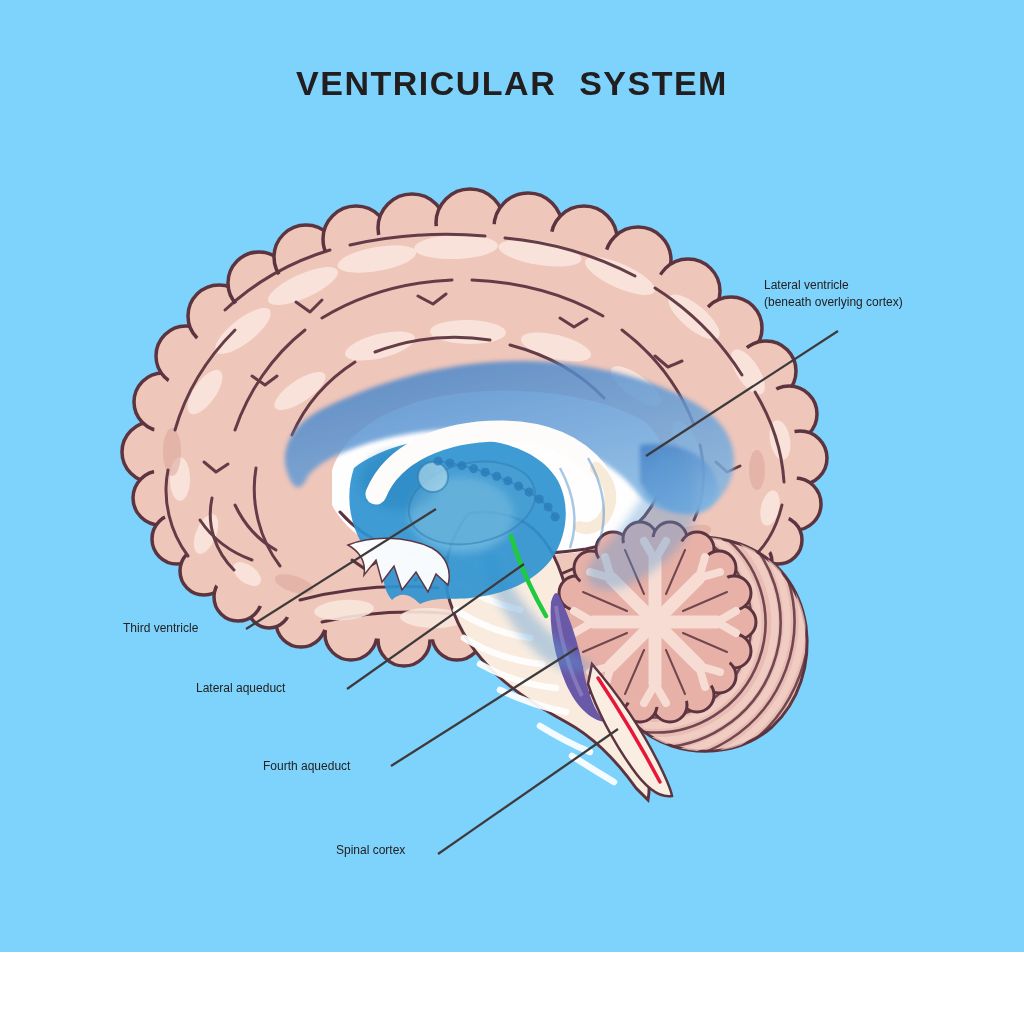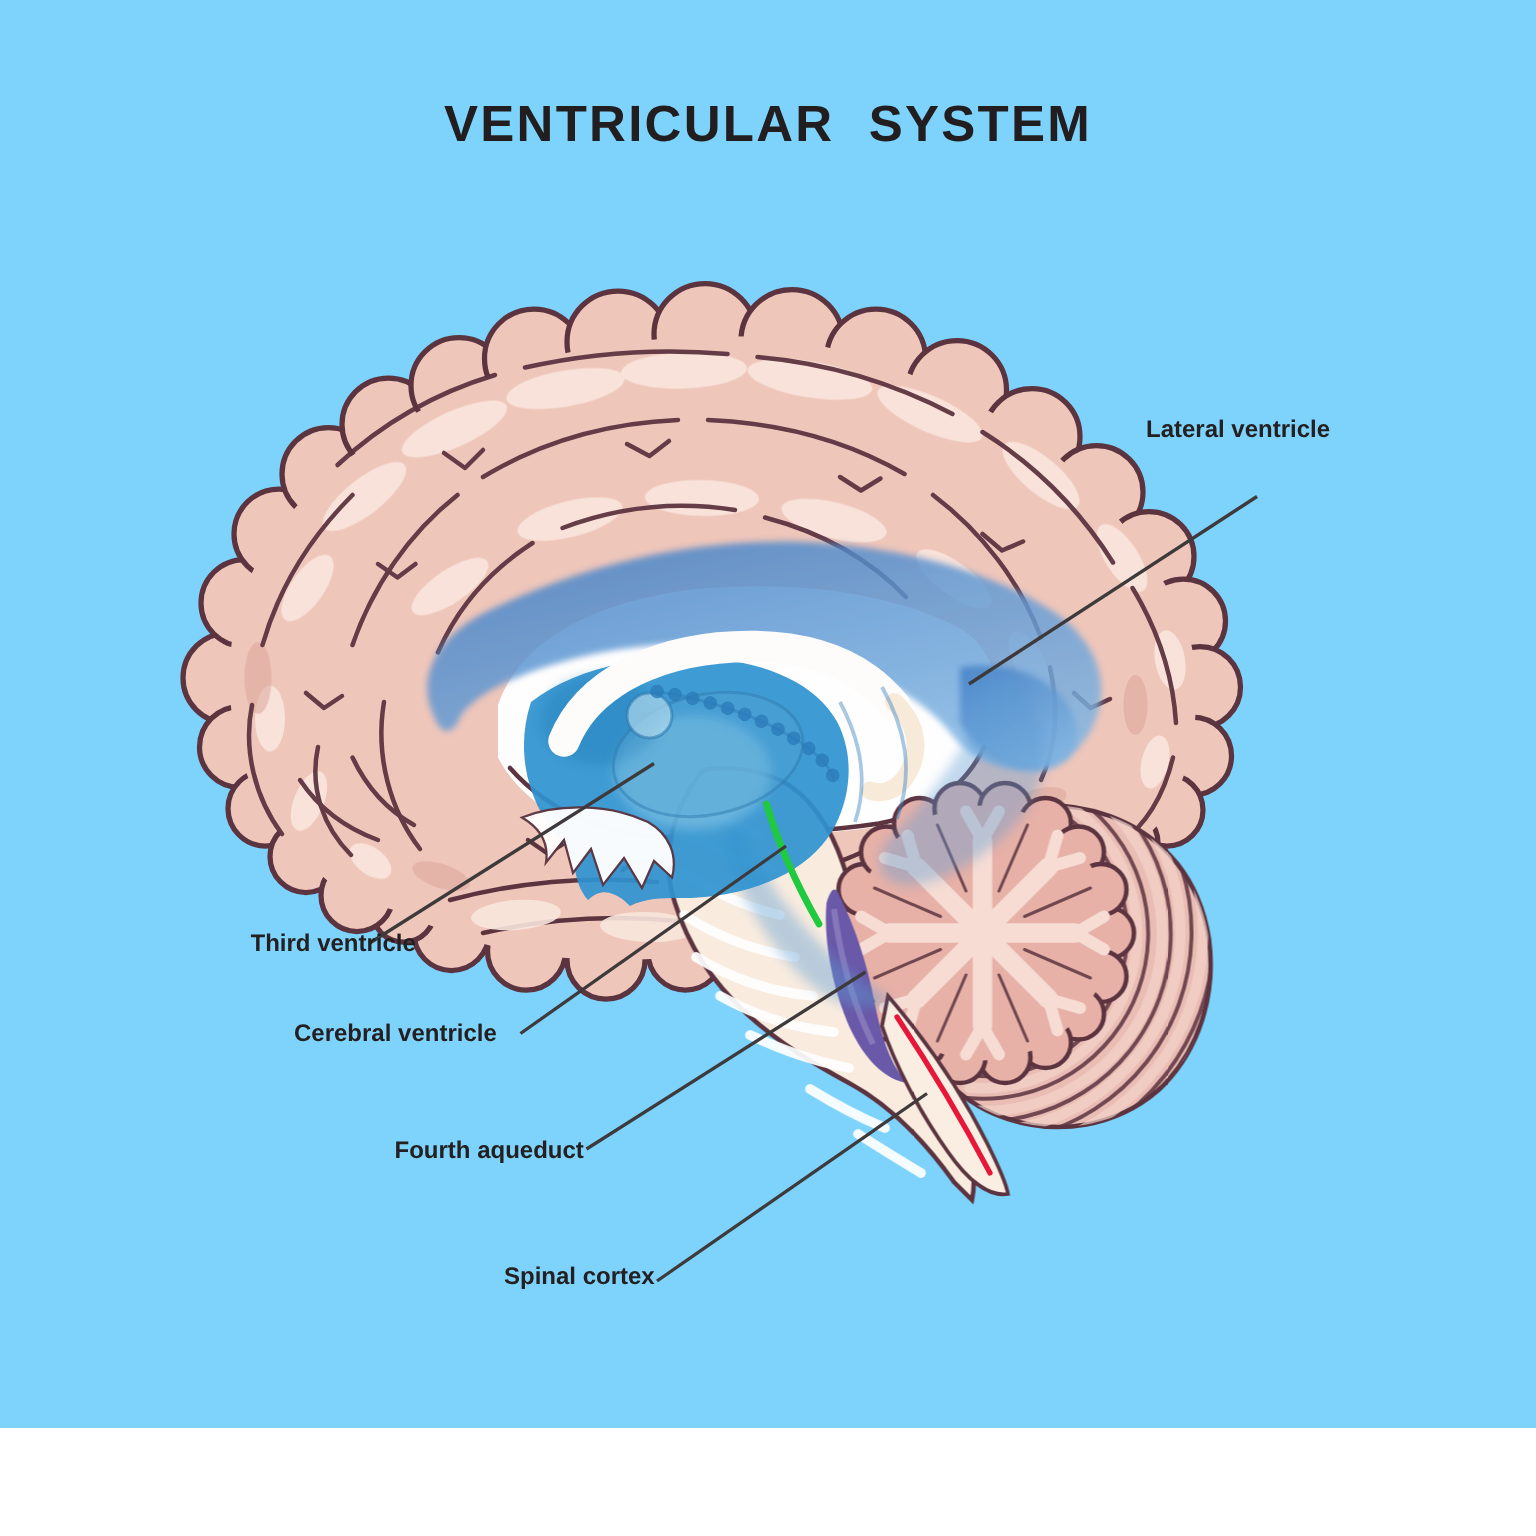--- a/index.html
+++ b/index.html
@@ -1,21 +1,21 @@
 <!DOCTYPE html>
 <html style="--c-pink: #efc6ba; --c-pink_highlight: #f9e6dd; --c-outline: #5c3440; --c-blue: #4b86cc; --c-blue_deep: #2f93cf; --c-purple: #6a58a8; --c-green: #1fca3e; --c-red: #e8173a; --c-leader: #3e3a3b; --c-text: #242021; --c-cream: #f9ecdf;"><head>
 <meta charset="utf-8">
 <style>
   html,body{margin:0;padding:0;background:#ffffff;}
   .canvas{position:relative;width:1024px;height:952px;background:#7dd3fc;overflow:hidden;
           font-family:"Liberation Sans",sans-serif;}
   .canvas svg{position:absolute;left:0;top:0;}
   .page-title{position:absolute;left:0;top:64px;width:1024px;text-align:center;
     font-size:34px;font-weight:700;letter-spacing:1.5px;word-spacing:12px;color:#221e1f;}
-  .lbl{position:absolute;font-size:16px;font-weight:700;color:#242021;white-space:nowrap;}
+  .lbl{position:absolute;font-size:12px;font-weight:400;color:#242021;white-space:nowrap;}
   .lbl .l2{display:block;margin-top:3px;}
 </style>
 </head>
 <body>
 
 <div class="canvas">
 
 <svg width="1024" height="1024" viewBox="0 0 1024 1024">
   <defs>
     <linearGradient id="gBand" x1="0" y1="0" x2="0.7" y2="1">
@@ -326,19 +326,20 @@
     <line x1="347" y1="689" x2="524" y2="564"></line>
     <line x1="391" y1="766" x2="577" y2="648"></line>
     <line x1="438" y1="854" x2="618" y2="729"></line>
   </g>
 </svg>
 
 <div class="page-title">VENTRICULAR SYSTEM</div>
 
 <div class="lbl" style="left:764px;top:278px;">
   <span>Lateral ventricle</span>
+  <span class="l2">(beneath overlying cortex)</span>
 </div>
-<div class="lbl" style="left:123px;top:621px;margin-left:44px;">Third ventricle</div>
-<div class="lbl" style="left:196px;top:681px;">Cerebral ventricle</div>
+<div class="lbl" style="left:123px;top:621px;">Third ventricle</div>
+<div class="lbl" style="left:196px;top:681px;">Lateral aqueduct</div>
 <div class="lbl" style="left:263px;top:759px;">Fourth aqueduct</div>
 <div class="lbl" style="left:336px;top:843px;">Spinal cortex</div>
 
 </div>
 
 </body></html>

